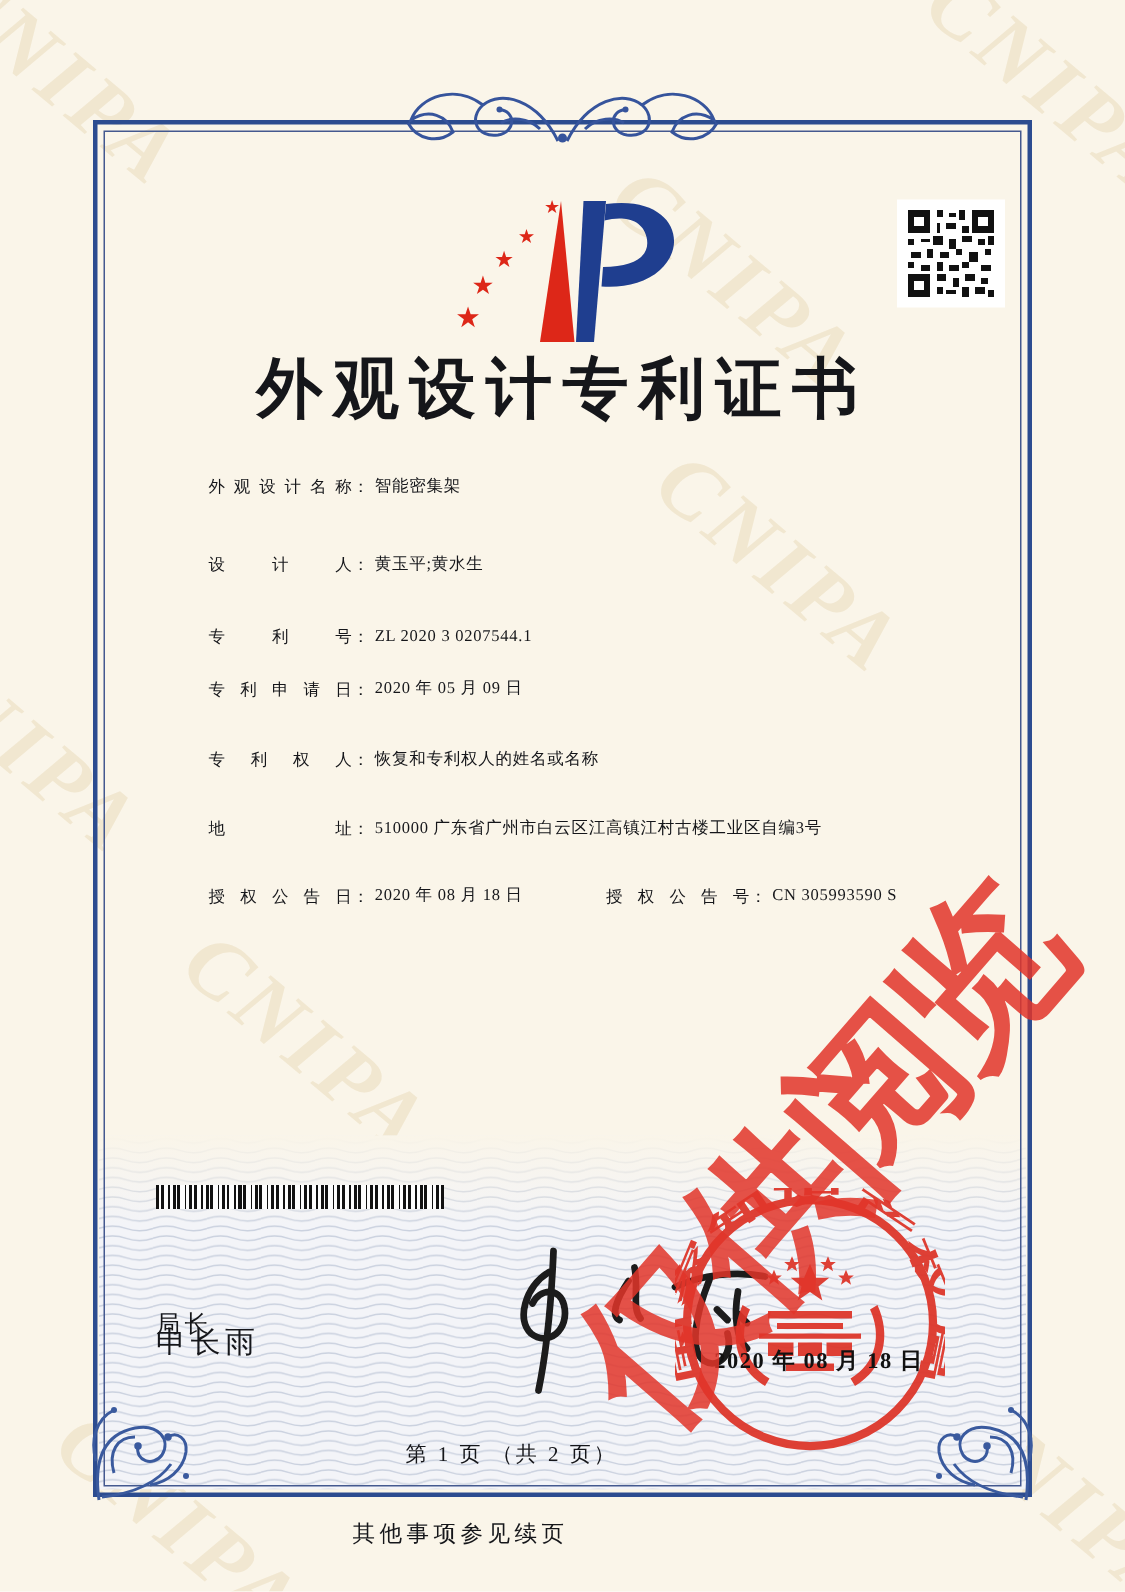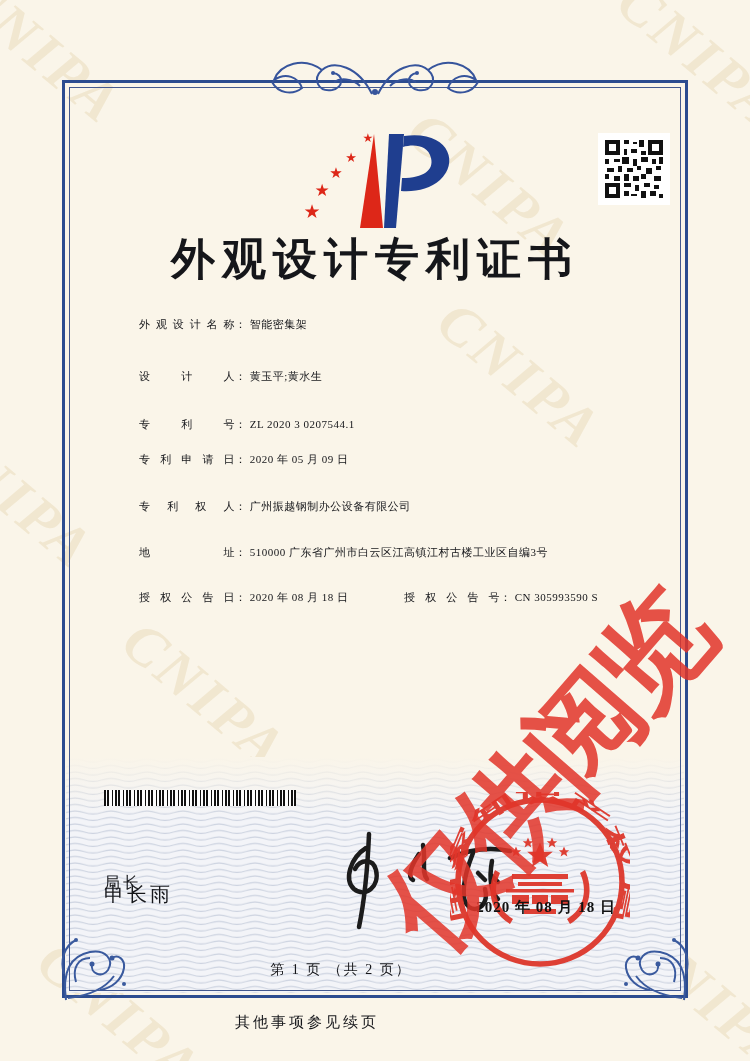--- a/index.html
+++ b/index.html
@@ -206,21 +206,21 @@
   <div class="row" style="top:417px;">
     <span class="lbl">专利号</span><span class="colon">：</span>
     <span class="val">ZL 2020 3 0207544.1</span>
   </div>
   <div class="row" style="top:452px;">
     <span class="lbl">专利申请日</span><span class="colon">：</span>
     <span class="val">2020 年 05 月 09 日</span>
   </div>
   <div class="row" style="top:499px;">
     <span class="lbl">专利权人</span><span class="colon">：</span>
-    <span class="val">广州振越钢制办公设备有限公司</span>
+    <span class="val">恢复和专利权人的姓名或名称</span>
   </div>
   <div class="row" style="top:545px;">
     <span class="lbl">地址</span><span class="colon">：</span>
     <span class="val">510000 广东省广州市白云区江高镇江村古楼工业区自编3号</span>
   </div>
   <div class="row" style="top:590px;">
     <span class="lbl">授权公告日</span><span class="colon">：</span>
     <span class="val">2020 年 08 月 18 日</span>
     <span class="grant-pair">
       <span class="lbl">授权公告号</span><span class="colon">：</span>

